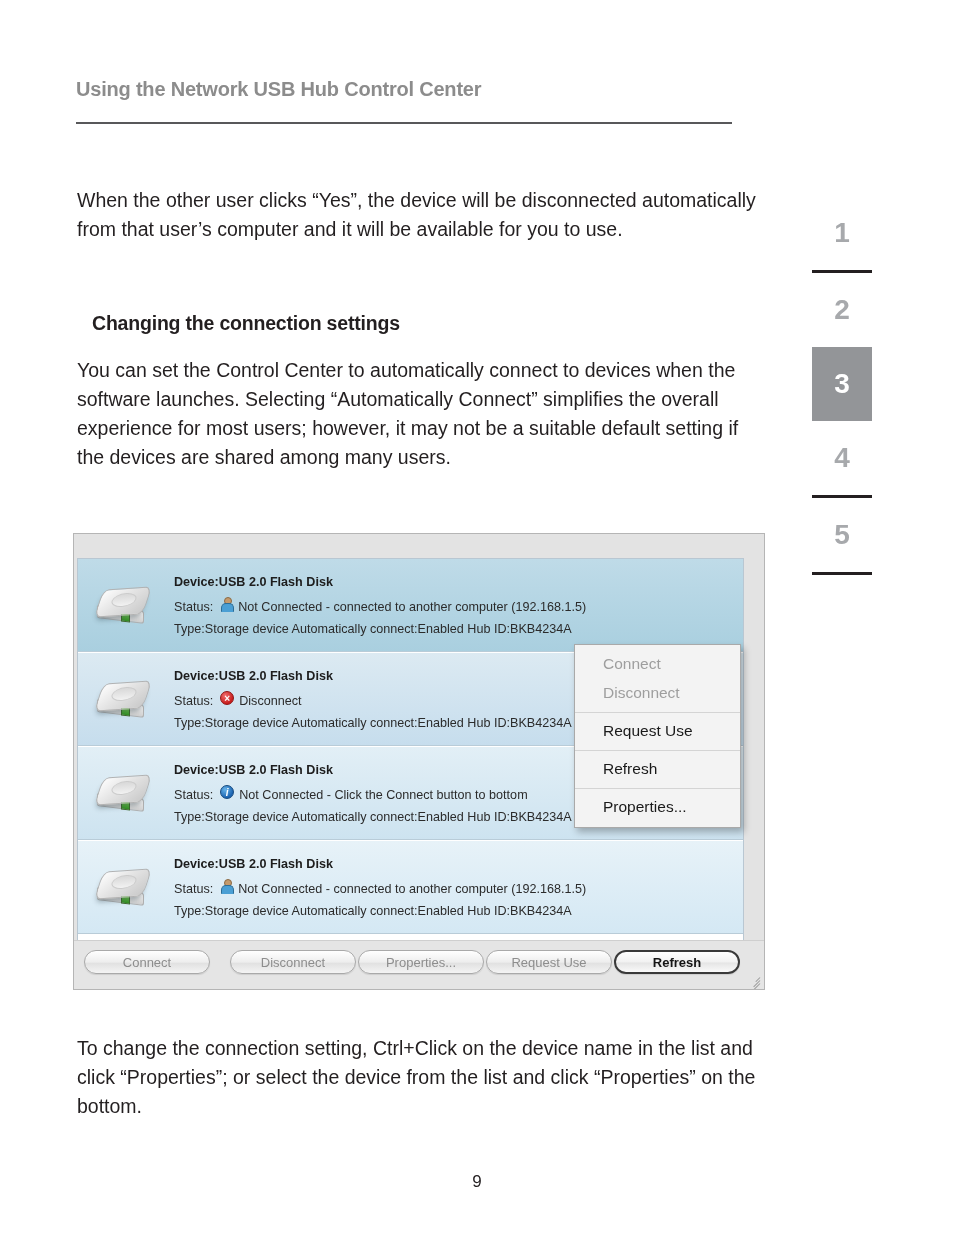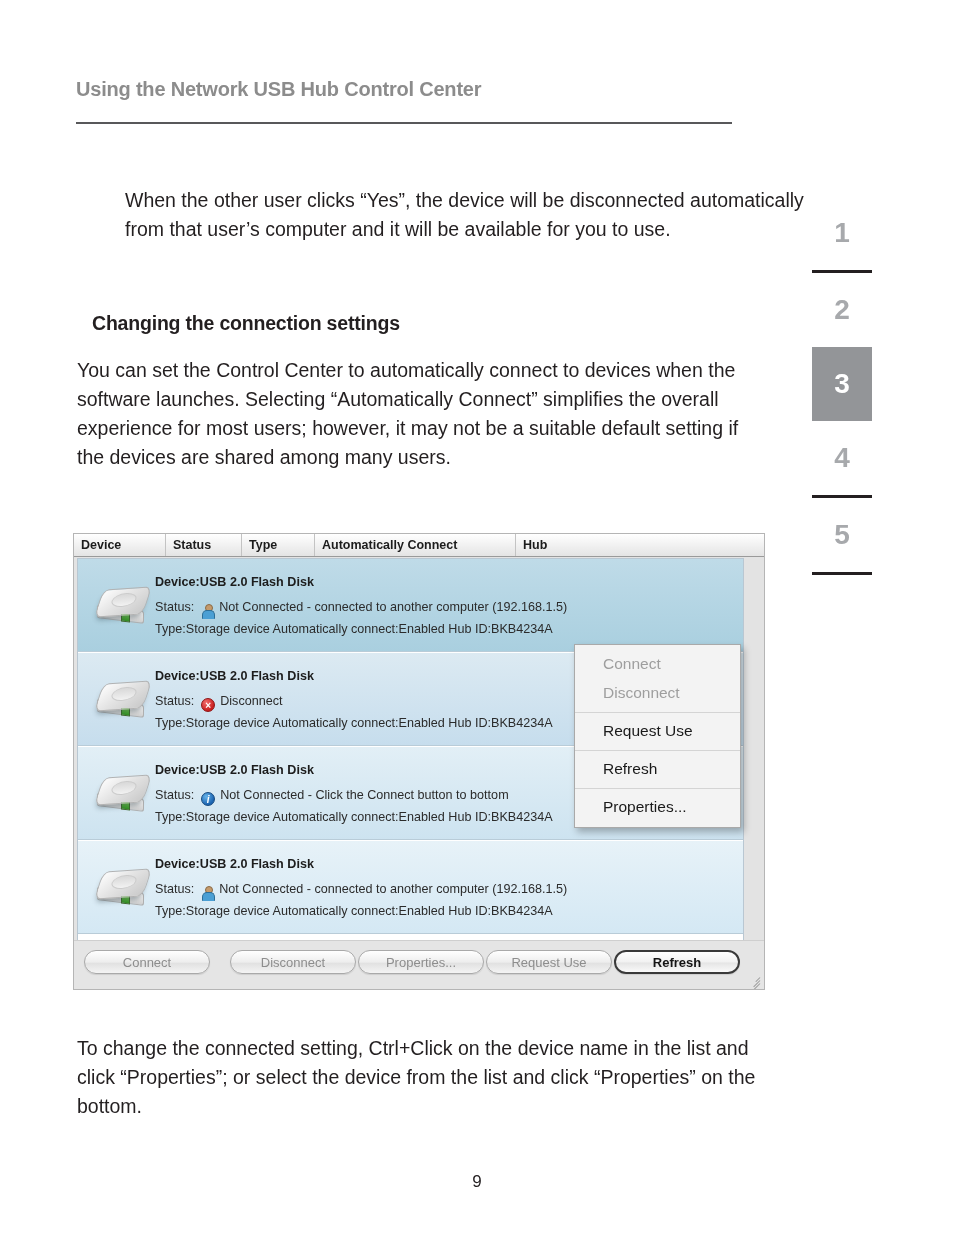--- a/index.html
+++ b/index.html
@@ -37,21 +37,21 @@
   }
 
   .body-text {
     position: absolute;
     left: 77px;
     font-size: 19.5px;
     line-height: 29px;
     color: #231f20;
     width: 690px;
   }
-  .para1 { top: 186px; width: 680px; margin-left: 48px; }
+  .para1 { top: 186px; width: 680px; }
   .subhead {
     position: absolute;
     left: 92px;
     top: 312px;
     font-size: 19.5px;
     font-weight: bold;
     color: #231f20;
     letter-spacing: -0.2px;
   }
   .para2 { top: 356px; width: 690px; }
@@ -208,35 +208,35 @@
   .drive-led {
     position: absolute;
     left: 28px; top: 28px;
     width: 7px; height: 8px;
     background: linear-gradient(180deg,#7ed957,#2f8f1f);
     border: 1px solid #3d6b2b;
     transform: skewY(7deg);
   }
 
   .device-info {
-    margin-left: 4px;
+    margin-left: 23px;
     font-size: 12.6px;
     color: #2b2b2b;
     line-height: 21px;
   }
   .device-name {
     font-weight: bold;
     color: #1d1d1d;
     margin-bottom: 4px;
     white-space: nowrap;
   }
   .device-status {
     white-space: nowrap;
     display: flex;
-    align-items: flex-end;
+    align-items: flex-start;
   }
   .device-meta {
     white-space: nowrap;
     margin-top: 1px;
   }
   .status-label { margin-right: 7px; }
 
   .icon-person {
     display: inline-block;
     position: relative;
@@ -377,21 +377,21 @@
 </style>
 </head>
 <body>
 
 <div class="page-title">Using the Network USB Hub Control Center</div>
 <div class="title-rule"></div>
 
 <div class="body-text para1">When the other user clicks “Yes”, the device will be disconnected automatically from that user’s computer and it will be available for you to use.</div>
 <div class="subhead">Changing the connection settings</div>
 <div class="body-text para2">You can set the Control Center to automatically connect to devices when the software launches. Selecting “Automatically Connect” simplifies the overall experience for most users; however, it may not be a suitable default setting if the devices are shared among many users.</div>
-<div class="body-text para3">To change the connected setting, Ctrl+Click on the device name in the list and click “Properties”; or select the device from the list and click “Properties” on the bottom.</div>
+<div class="body-text para3">To change the connection setting, Ctrl+Click on the device name in the list and click “Properties”; or select the device from the list and click “Properties” on the bottom.</div>
 <div class="page-number">9</div>
 
 <div class="chapter-tabs">
   <div class="chapter-tab">
       <span>1</span>
     </div>
   <div class="chapter-rule"></div>
   <div class="chapter-tab">
       <span>2</span>
     </div>
@@ -403,27 +403,20 @@
     </div>
   <div class="chapter-rule"></div>
   <div class="chapter-tab">
       <span>5</span>
     </div>
   <div class="chapter-rule"></div>
 </div>
 
 <div class="app-window">
 
-  <div class="col-header">
-    <div class="col-cell col-device">Device</div>
-    <div class="col-cell col-status">Status</div>
-    <div class="col-cell col-type">Type</div>
-    <div class="col-cell col-auto">Automatically Connect</div>
-    <div class="col-cell col-hub">Hub</div>
-  </div>
 
   <div class="device-list">
 
     <div class="device-row r1">
       <div class="drive-icon">
         <div class="drive-front"></div>
           <div class="drive-led"></div>
         <div class="drive-top"></div>
           <div class="drive-dimple"></div>
       </div>

